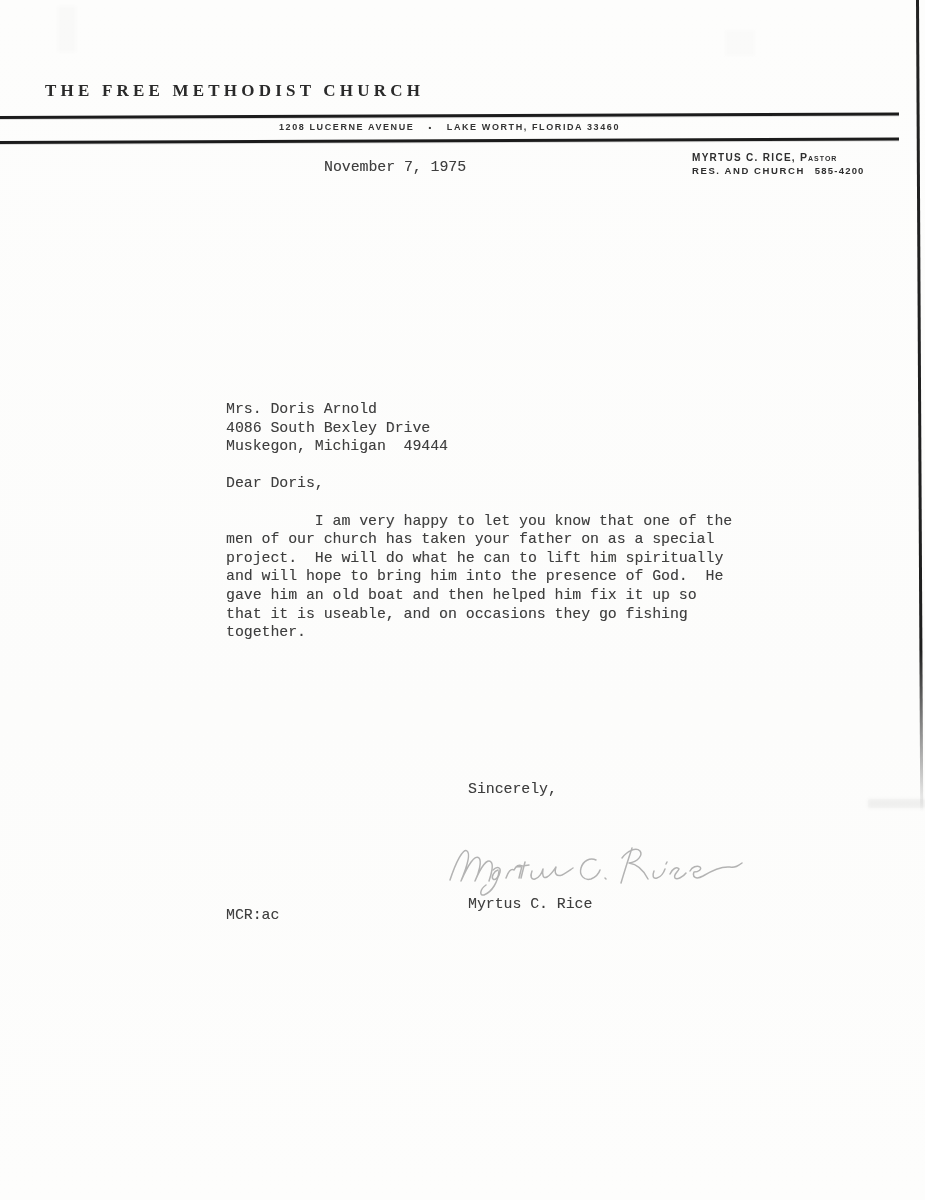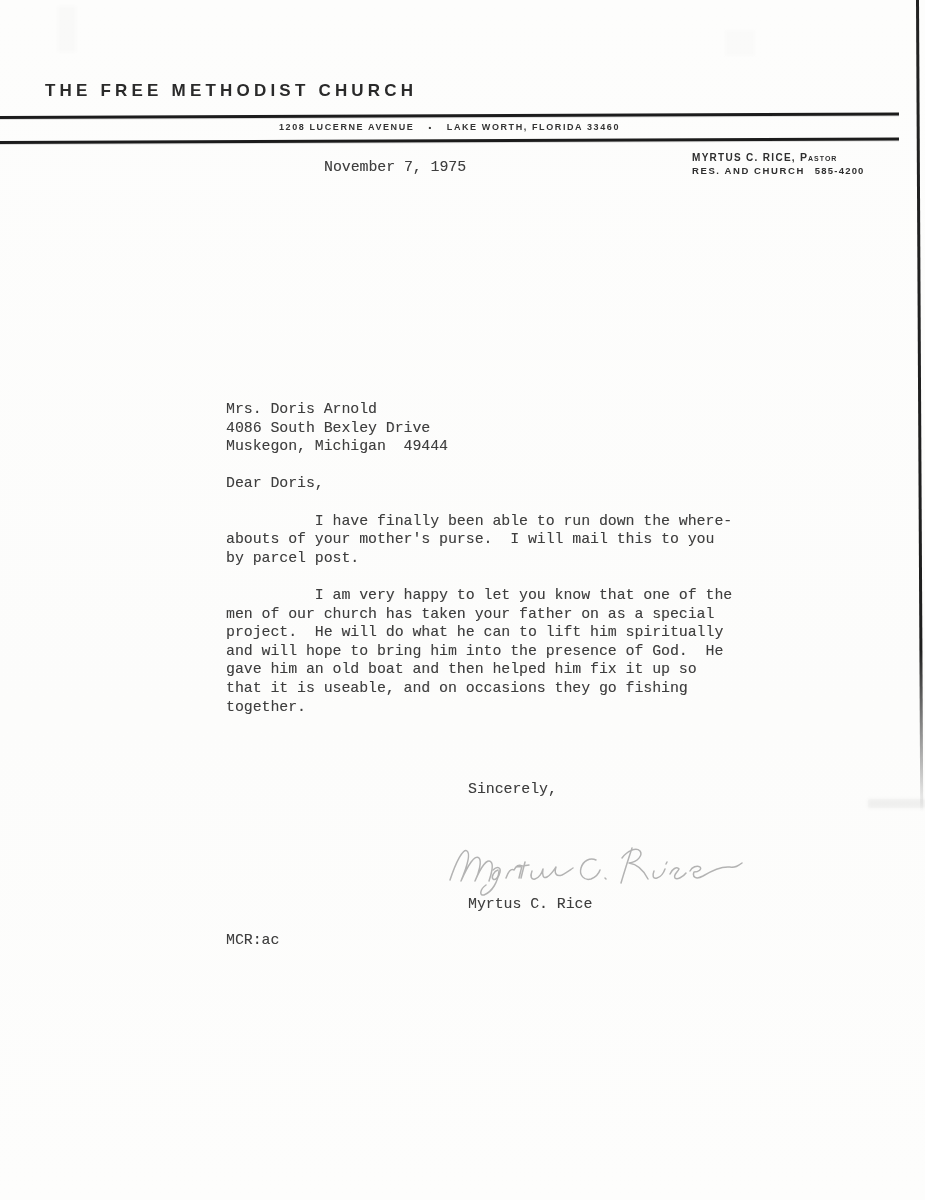--- a/index.html
+++ b/index.html
@@ -10,21 +10,21 @@
     position: relative;
     overflow: hidden;
   }
   .page {
     position: absolute; inset: 0;
     background: linear-gradient(180deg, #fdfdfc 0%, #fcfcfb 60%, #fdfdfc 100%);
   }
   
   .church-name {
     position: absolute; left: 45px; top: 81px;
-    font-family: Liberation Sans, sans-serif;
+    font-family: Liberation Serif, serif;
     font-size: 17px; font-weight: 700;
     letter-spacing: 4.2px; color: #2a2a2a;
     white-space: nowrap;
   }
   .rule {
     position: absolute; left: 0; width: 899px; height: 3px;
     background: #1c1c1c;
     transform: rotate(-0.22deg);
     transform-origin: left center;
     box-shadow: 0 1px 0 rgba(0,0,0,0.12);
@@ -67,21 +67,21 @@
   .body-flow {
     position: absolute; left: 226px; top: 400px; width: 560px;
   }
   .body-flow .gap { margin-top: 18.6px; }
   .closing   { position: absolute; left: 468px; top: 780px; }
   .signature {
     position: absolute; left: 446px; top: 836px;
     width: 300px; height: 60px; opacity: 0.75;
   }
   .typed-name { position: absolute; left: 468px; top: 895px; }
-  .initials   { position: absolute; left: 226px; top: 931px; text-align: right; }
+  .initials   { position: absolute; left: 226px; top: 906px; text-align: right; }
   
   .watermark {
     position: absolute; left: 711px; top: 1116px;
     font-family: "Liberation Sans", "DejaVu Sans", sans-serif;
     font-size: 34px; font-weight: 400; color: #060606;
     letter-spacing: 0.2px; white-space: nowrap;
   }
   
   .scan-edge {
     position: absolute; left: 916px; top: 0; width: 3px; height: 812px;
@@ -111,23 +111,20 @@
   <div class="pastor-block">
     <div class="pastor-name-line"><span>MYRTUS C. RICE,</span> <span class="pastor-title">Pastor</span></div>
     <div class="pastor-phone-line"><span>RES. AND CHURCH</span><span class="phone-num">585-4200</span></div>
   </div>
 
   <div class="body-flow">
     <div class="mono">Mrs. Doris Arnold
 4086 South Bexley Drive
 Muskegon, Michigan  49444</div>
     <div class="mono gap">Dear Doris,</div>
-    <div class="mono gap">          I have finally been able to run down the where-
-abouts of your mother's purse.  I will mail this to you
-by parcel post.</div>
     <div class="mono gap">          I am very happy to let you know that one of the
 men of our church has taken your father on as a special
 project.  He will do what he can to lift him spiritually
 and will hope to bring him into the presence of God.  He
 gave him an old boat and then helped him fix it up so
 that it is useable, and on occasions they go fishing
 together.</div>
   </div>
 
   <div class="closing mono">Sincerely,</div>

